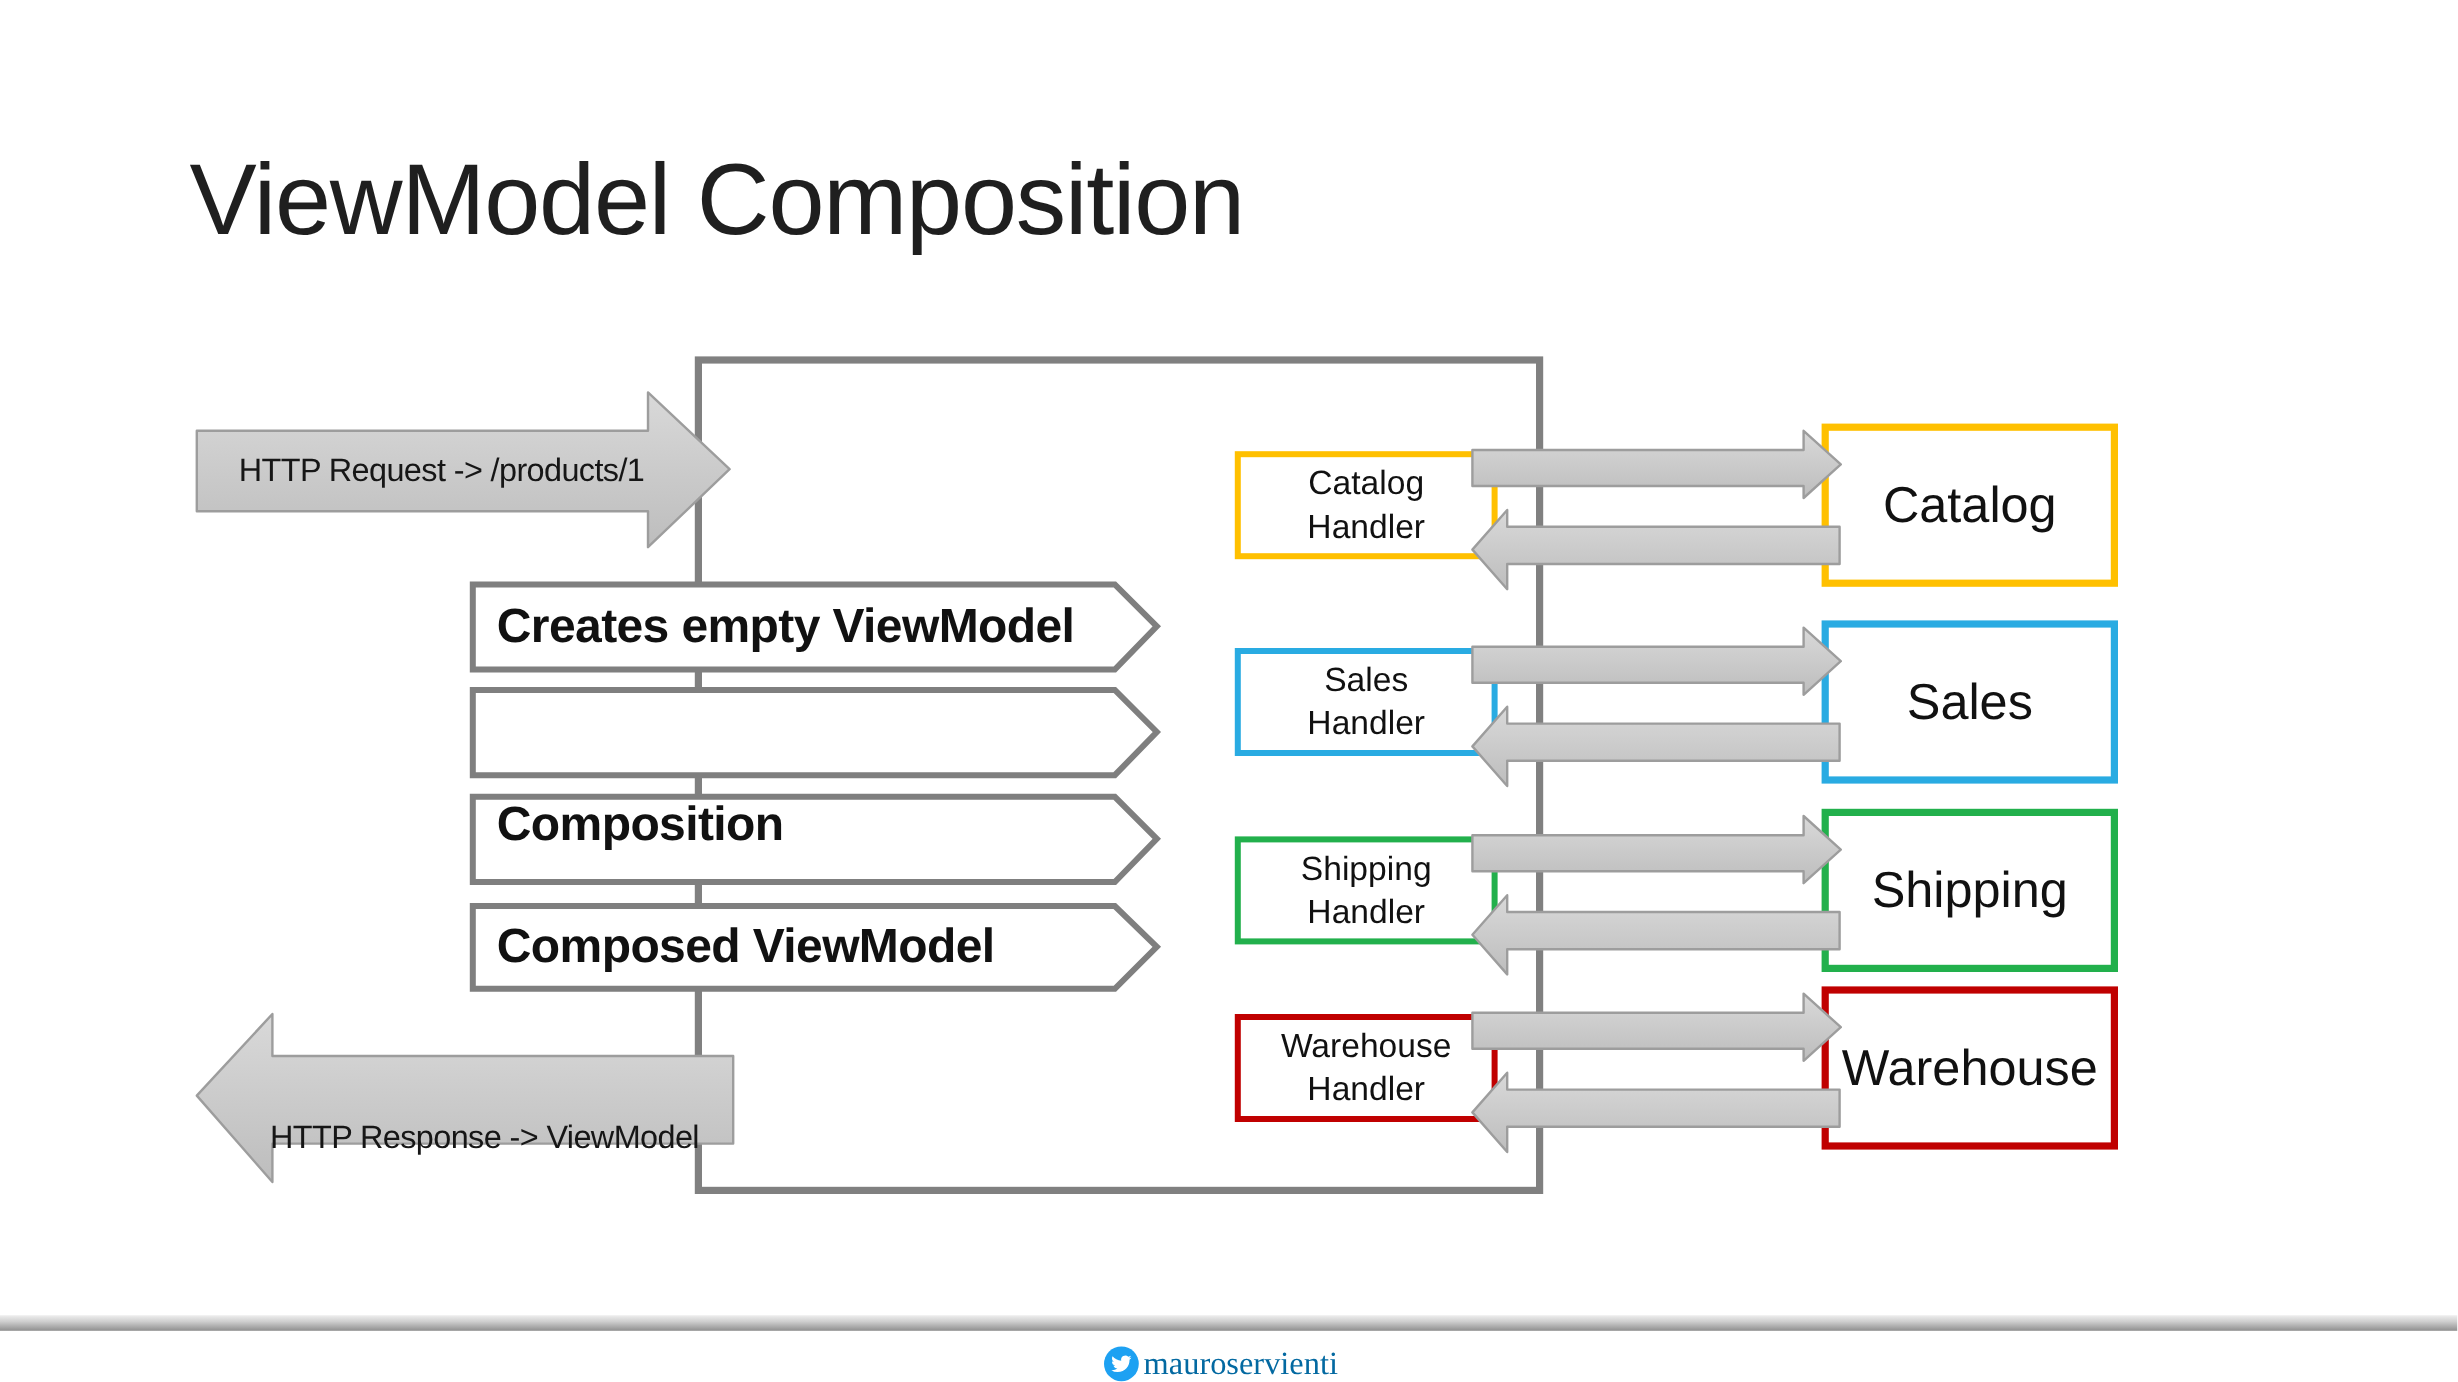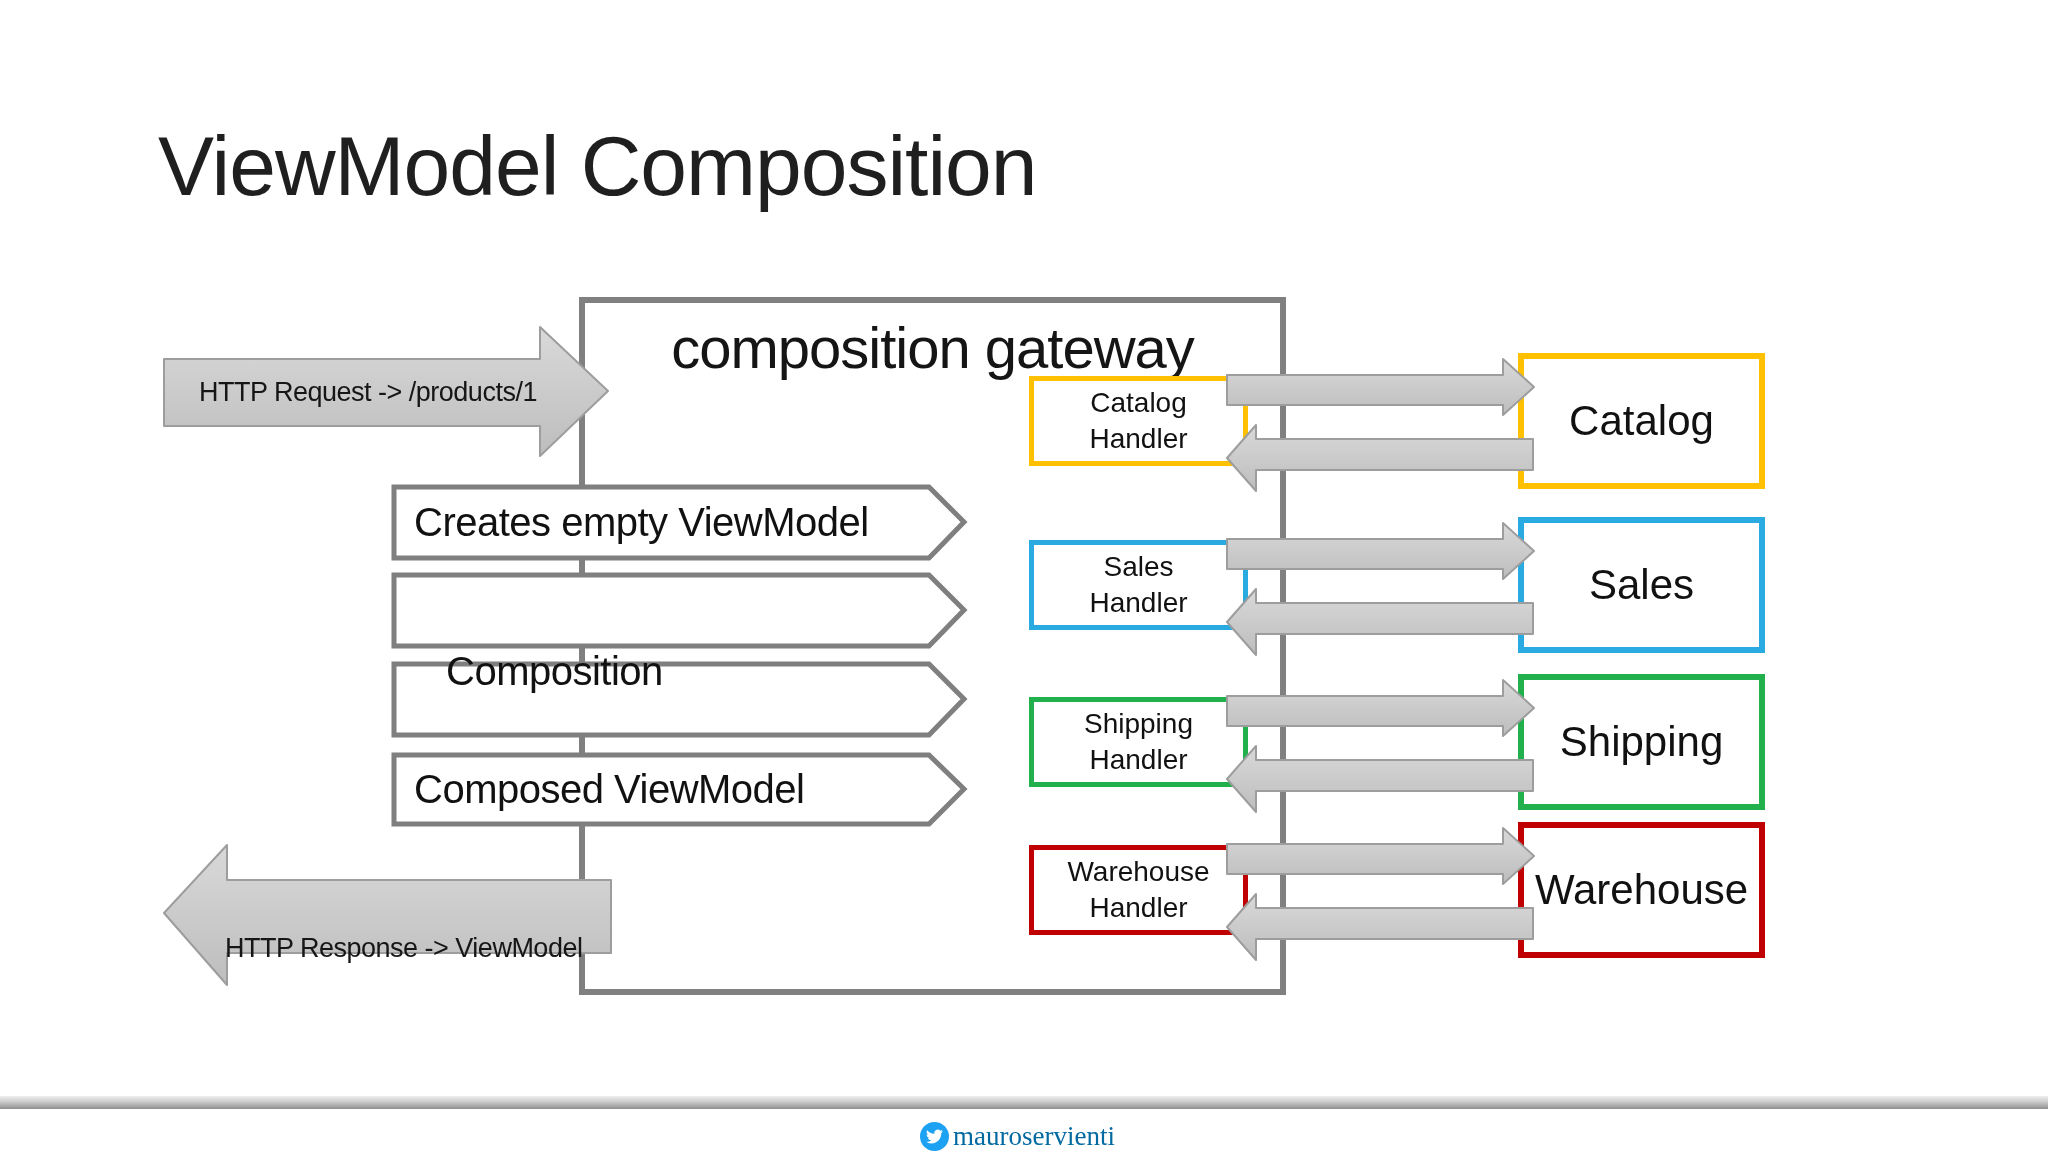--- a/index.html
+++ b/index.html
@@ -23,20 +23,21 @@
     font-weight:300;letter-spacing:-1px;color:#151515;line-height:1.1;white-space:nowrap;
   }
   
   #shape-layer{left:0;top:0;width:2048px;height:1152px;pointer-events:none;}
   .chev{fill:#ffffff;stroke:#7f7f7f;stroke-width:5;}
   .garrow{fill:url(#arrowgrad);stroke:#9d9d9d;stroke-width:2;stroke-linejoin:round;}
   
   .chev-label{
     left:414px;width:500px;font-size:40px;color:#111;white-space:nowrap;
     letter-spacing:-0.5px;
+    font-weight:bold;
   }
   
   .flow-label{
     font-size:27px;color:#161616;white-space:nowrap;letter-spacing:-0.5px;
   }
   
   .handler-box{
     left:1029px;width:219px;height:90px;box-sizing:border-box;background:#fff;
     border:5px solid #999;display:flex;flex-direction:column;justify-content:center;
     align-items:center;text-align:center;
@@ -61,21 +62,20 @@
   #footer-handle{font-size:27px;color:#0369a1;white-space:nowrap;font-family:Liberation Serif, serif;}
 </style>
 </head>
 <body>
 
 <div id="canvas">
 
   <div class="abs" id="title">ViewModel Composition</div>
 
   <div class="abs" id="gateway-box"></div>
-  <div class="abs" id="gateway-label">composition gateway</div>
 
   <div class="abs handler-box" style="top: 376px; border-color: rgb(255, 192, 0);">
     <span class="ln">Catalog</span>
     <span class="ln">Handler</span>
   </div>
   <div class="abs handler-box" style="top: 540px; border-color: rgb(41, 171, 226);">
     <span class="ln">Sales</span>
     <span class="ln">Handler</span>
   </div>
   <div class="abs handler-box" style="top: 697px; border-color: rgb(34, 176, 76);">
@@ -127,21 +127,21 @@
     <polygon class="chev" points="394,487 929,487 964,522 929,558 394,558"></polygon>
     <polygon class="chev" points="394,575 929,575 964,610 929,646 394,646"></polygon>
     <polygon class="chev" points="394,664 929,664 964,699 929,735 394,735"></polygon>
     <polygon class="chev" points="394,755 929,755 964,789 929,824 394,824"></polygon>
   </svg>
 
   <div class="abs flow-label" style="left:199px;top:359px;height:67px;line-height:67px;">HTTP Request -&gt; /products/1</div>
   <div class="abs flow-label" style="left:225px;top:912px;height:73px;line-height:73px;">HTTP Response -&gt; ViewModel</div>
 
   <div class="abs chev-label" style="top:487px;height:71px;line-height:71px;">Creates empty ViewModel</div>
-  <div class="abs chev-label" style="top:636px;height:71px;line-height:71px;margin-left:32px;">Composition</div>
+  <div class="abs chev-label" style="top:652px;height:71px;line-height:71px;">Composition</div>
   <div class="abs chev-label" style="top:755px;height:69px;line-height:69px;">Composed ViewModel</div>
 
   <div class="abs" id="footer-line"></div>
   <div class="abs" id="footer">
     <span id="twitter-icon" style="background: rgb(29, 161, 242);">
       <svg width="17" height="17" viewBox="0 0 24 24" aria-hidden="true">
         <path fill="#ffffff" d="M23.953 4.57a10 10 0 01-2.825.775 4.958 4.958 0 002.163-2.723c-.951.555-2.005.959-3.127 1.184a4.92 4.92 0 00-8.384 4.482C7.69 8.095 4.067 6.13 1.64 3.162a4.822 4.822 0 00-.666 2.475c0 1.71.87 3.213 2.188 4.096a4.904 4.904 0 01-2.228-.616v.06a4.923 4.923 0 003.946 4.827 4.996 4.996 0 01-2.212.085 4.936 4.936 0 004.604 3.417 9.867 9.867 0 01-6.102 2.105c-.39 0-.779-.023-1.17-.067a13.995 13.995 0 007.557 2.209c9.053 0 13.998-7.496 13.998-13.985 0-.21 0-.42-.015-.63A9.935 9.935 0 0024 4.59z"></path>
       </svg>
     </span>
     <span id="footer-handle">mauroservienti</span>

